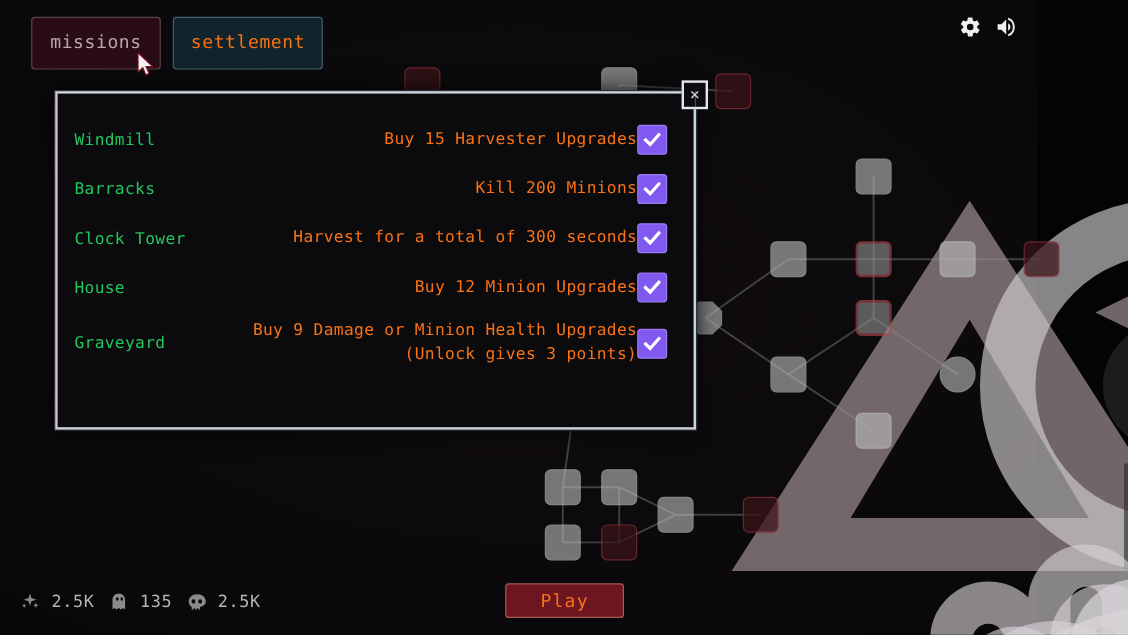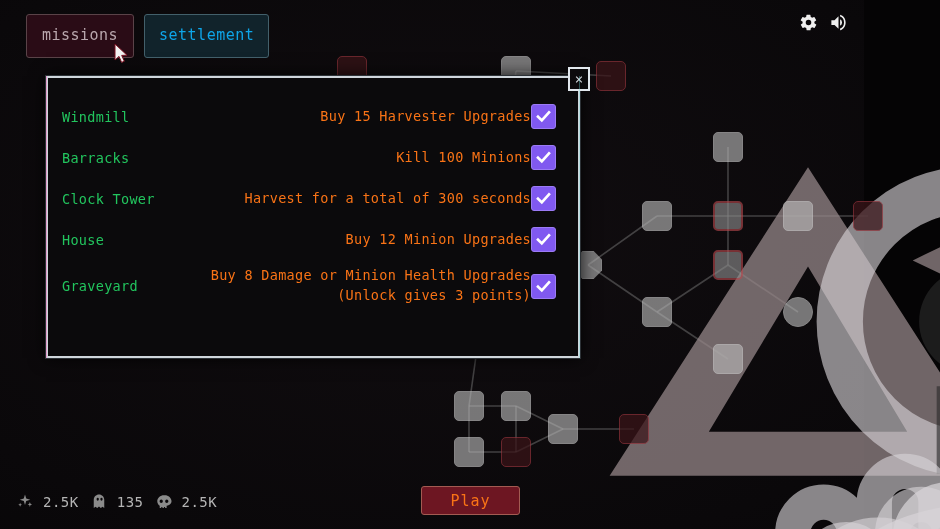--- a/index.html
+++ b/index.html
@@ -33,21 +33,21 @@
     letter-spacing: 0.5px;
     border: 1px solid #5a4348;
     border-radius: 3px;
     background: #2a0c16;
     color: #b9a7ad;
     cursor: pointer;
   }
   .tab.alt {
     background: #11232b;
     border-color: #43606b;
-    color: #0ea5e9;
+    color: #f97316;
   }
 
   
   .sysicons { position: absolute; top: 13px; right: 16px; display: flex; gap: 11px; align-items: center; }
   .sysicons .ico { width: 19px; height: 19px; cursor: pointer; display: block; }
   .sysicons .ico svg { display: block; width: 100%; height: 100%; fill: #efefef; }
 
   
   #tree { position: absolute; inset: 0; }
   #tree svg { position: absolute; inset: 0; width: 940px; height: 529px; }
@@ -365,21 +365,21 @@
           <div class="rname">Windmill</div>
           <div class="rdesc">Buy 15 Harvester Upgrades</div>
           <div class="chk">
             <svg viewBox="0 0 20 20">
               <path d="M3.5 10.2 L8 14.6 L16.5 5"></path>
             </svg>
           </div>
         </div>
         <div class="row">
           <div class="rname">Barracks</div>
-          <div class="rdesc">Kill 100 Minions</div>
+          <div class="rdesc">Kill 200 Minions</div>
           <div class="chk">
             <svg viewBox="0 0 20 20">
               <path d="M3.5 10.2 L8 14.6 L16.5 5"></path>
             </svg>
           </div>
         </div>
         <div class="row">
           <div class="rname">Clock Tower</div>
           <div class="rdesc">Harvest for a total of 300 seconds</div>
           <div class="chk">
@@ -392,21 +392,21 @@
           <div class="rname">House</div>
           <div class="rdesc">Buy 12 Minion Upgrades</div>
           <div class="chk">
             <svg viewBox="0 0 20 20">
               <path d="M3.5 10.2 L8 14.6 L16.5 5"></path>
             </svg>
           </div>
         </div>
         <div class="row tall">
           <div class="rname">Graveyard</div>
-          <div class="rdesc">Buy 8 Damage or Minion Health Upgrades
+          <div class="rdesc">Buy 9 Damage or Minion Health Upgrades
 (Unlock gives 3 points)</div>
           <div class="chk">
             <svg viewBox="0 0 20 20">
               <path d="M3.5 10.2 L8 14.6 L16.5 5"></path>
             </svg>
           </div>
         </div>
       </div>
   </div>
 

